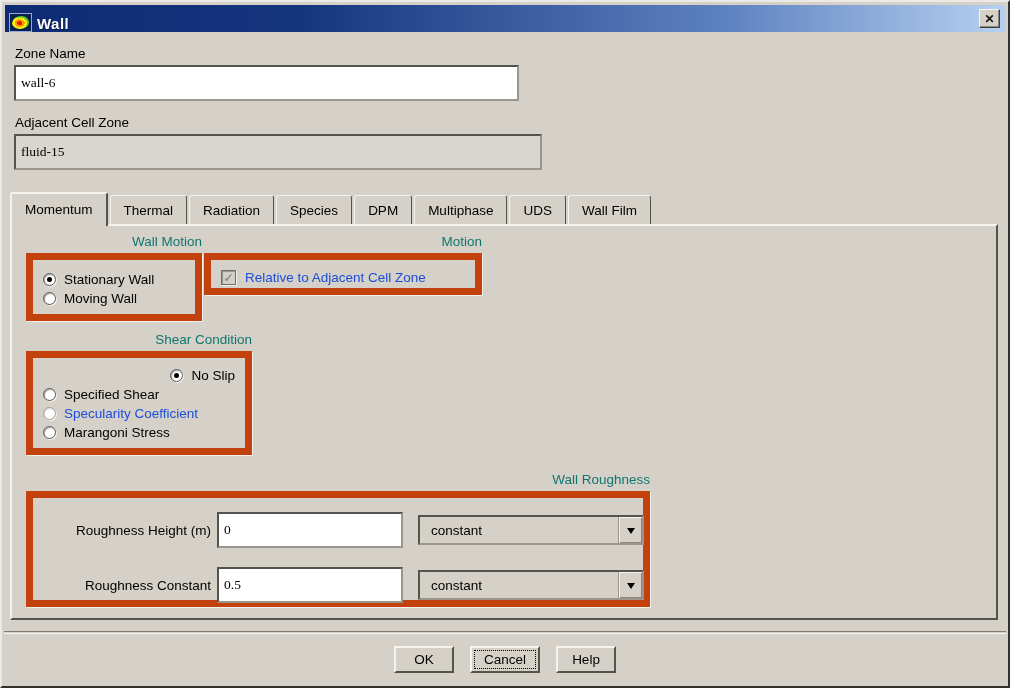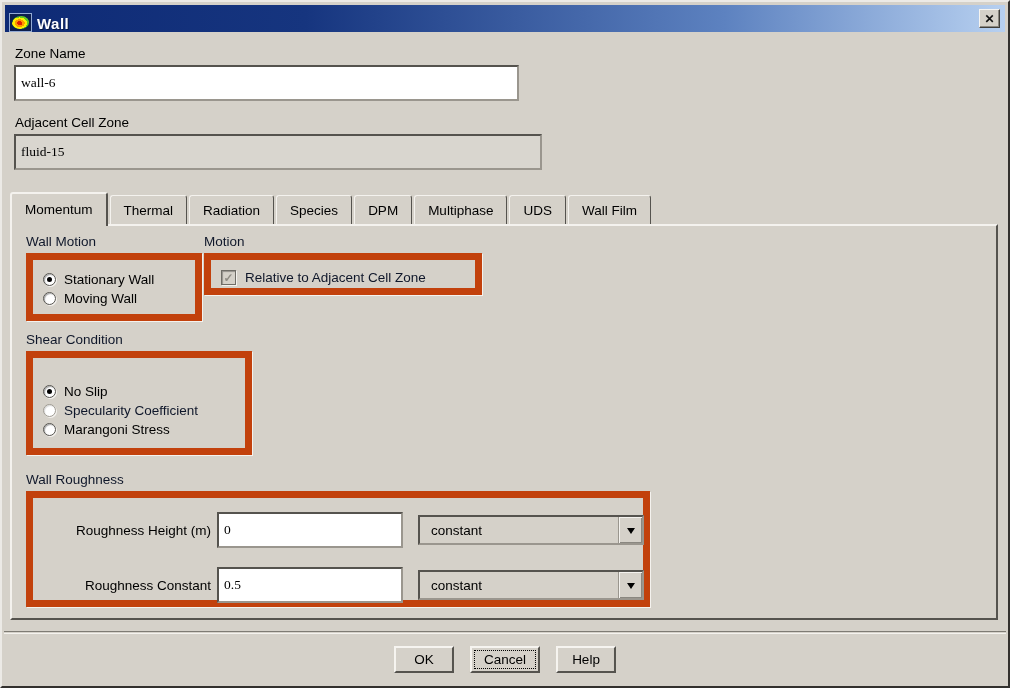--- a/index.html
+++ b/index.html
@@ -29,31 +29,31 @@
   .tabs{position:absolute;left:8px;top:188px;height:34px;display:flex;align-items:flex-end;z-index:3;}
   .tab{height:29px;padding:0 13px;display:flex;align-items:center;font-size:13.5px;color:#000;
     background:#d5d1c9;border:1px solid;border-color:#f4f2ee #55534e #55534e #f4f2ee;border-bottom:none;
     border-radius:3px 3px 0 0;margin-right:2px;}
   .tab.active{height:34px;border-width:2px 2px 0 2px;border-color:#f4f2ee #55534e transparent #f4f2ee;
     position:relative;z-index:4;margin-bottom:-2px;padding-bottom:2px;}
   .tab-panel{position:absolute;left:8px;top:222px;width:988px;height:396px;background:#d5d1c9;
     border:2px solid;border-color:#f4f2ee #55534e #55534e #f4f2ee;z-index:2;}
   
   .group{position:absolute;}
-  .glabel{font-size:13.5px;color:#0f172a;margin-bottom:4px;}
+  .glabel{font-size:13.5px;color:#0f766e;margin-bottom:4px;text-align:right;}
   .gbox{border:7px solid #c2410c;box-shadow:1px 1px 0 #f4f2ee;padding:8px 10px;}
   
   .opt-row{display:flex;align-items:center;margin:4px 0;}
   .radio{width:13px;height:13px;border-radius:50%;background:#fff;flex:none;
     border:1px solid #55534e;box-shadow:inset 1px 1px 1px rgba(0,0,0,.35),1px 1px 0 #f4f2ee;
     display:flex;align-items:center;justify-content:center;margin-right:8px;}
   .radio.checked::after{content:"";width:5px;height:5px;border-radius:50%;background:#000;}
   .radio.disabled{border-color:#9e9a91;box-shadow:inset 1px 1px 1px rgba(0,0,0,.15),1px 1px 0 #f4f2ee;}
   .opt-label{font-size:13.5px;color:#000;}
-  .opt-row.disabled .opt-label{color:#0f172a;}
+  .opt-row.disabled .opt-label{color:#1d4ed8;}
   .checkbox{width:15px;height:15px;background:#d5d1c9;flex:none;
     border:1px solid #6f6d67;box-shadow:inset 1px 1px 1px rgba(0,0,0,.3),1px 1px 0 #f4f2ee;
     display:flex;align-items:center;justify-content:center;margin-right:9px;
     font-size:12px;font-weight:bold;color:#8f8c84;line-height:1;}
   
   .wr-row{display:flex;align-items:center;}
   .wr-label{width:170px;text-align:right;font-size:13.5px;color:#000;margin-right:6px;flex:none;}
   .wr-entry{position:static;width:186px;height:30px;flex:none;}
   .combo{display:flex;align-items:stretch;width:226px;height:30px;margin-left:15px;flex:none;
     background:#d5d1c9;border:2px solid;border-color:#55534e #9a968e #9a968e #55534e;}
@@ -122,23 +122,27 @@
         <div class="opt-row disabled" style="margin:0;">
           <span class="checkbox">✓</span>
           <span class="opt-label">Relative to Adjacent Cell Zone</span>
         </div>
       </div>
     </div>
 
     <div class="group" style="left:14px;top:106px;width:226px;">
       <div class="glabel">Shear Condition</div>
       <div class="gbox" style="height:104px;padding-top:10px;">
-        <div class="opt-row" style="margin-top:16px;">
+        <div class="opt-row" style="margin-top:0;justify-content:flex-end;">
           <span class="radio checked"></span>
           <span class="opt-label">No Slip</span>
+        </div>
+        <div class="opt-row">
+          <span class="radio"></span>
+          <span class="opt-label">Specified Shear</span>
         </div>
         <div class="opt-row disabled">
           <span class="radio disabled"></span>
           <span class="opt-label">Specularity Coefficient</span>
         </div>
         <div class="opt-row">
           <span class="radio"></span>
           <span class="opt-label">Marangoni Stress</span>
         </div>
       </div>

